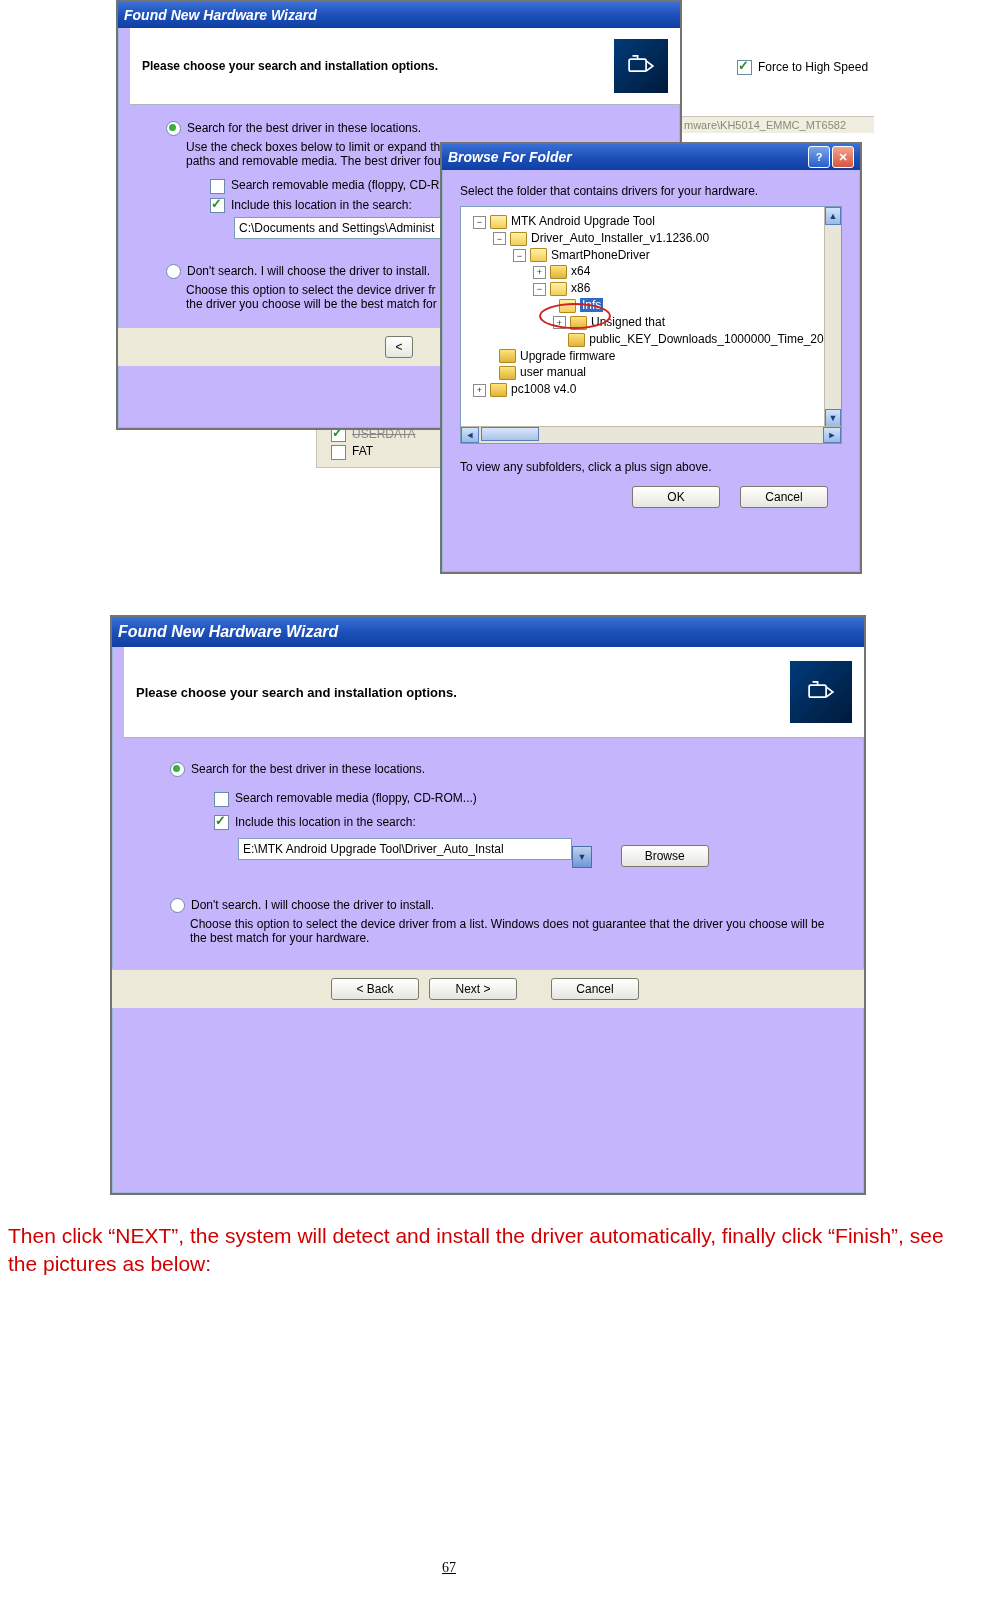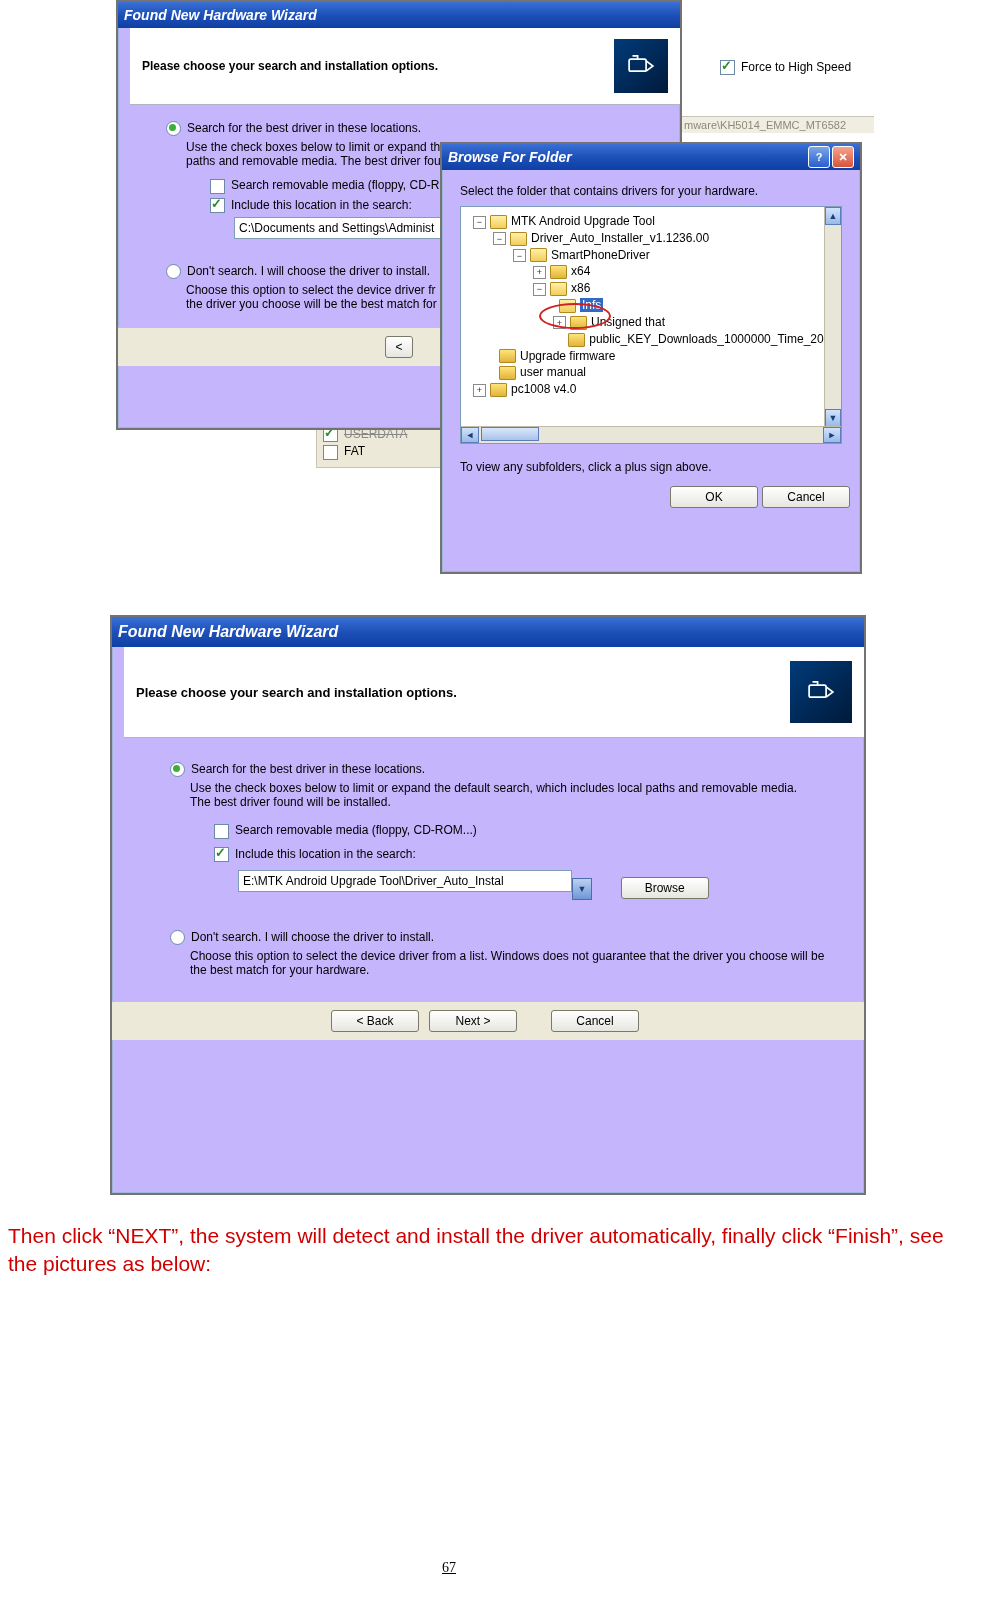--- a/index.html
+++ b/index.html
@@ -150,30 +150,31 @@
     display:flex; flex-direction:column; align-items:center;
   }
   .vscroll .arr {
     width:14px; height:16px; background:linear-gradient(180deg,#cfe3fb,#9bb9e8);
     border:1px solid #5a7fb8; font-size:9px; display:flex; align-items:center; justify-content:center;
     color:#1a3e7a;
   }
   
   .bg-check {
     position:absolute;
+    margin-left:17px;
   }
   .bg-pathbar {
     position:absolute; background:#f0eee0; border-top:1px solid #c6c4b6;
     color:#8a8a7a; font-size:11px; padding:2px 6px; width:184px;
     white-space:nowrap; overflow:hidden;
   }
   .bg-ctrls {
     position:absolute; background:#ece9d8; border:1px solid #c6c4b6;
   }
-  .bg-ctrls .row { margin:0 0 2px 6px; }
+  .bg-ctrls .row { margin:0 0 2px 14px; }
   
   .instruction {
     position:absolute; color:#d00000; font-family: Arial, sans-serif;
     font-size:21px; line-height:1.35; width: 970px;
   }
   .page-number {
     position:absolute; font-family: "Times New Roman", serif; font-size:14px;
     color:#000;
   }
 </style>
@@ -254,21 +255,21 @@
       </div>
       <div class="hscroll">
         <div style="display:flex;">
             <div class="arr">◄</div>
             <div class="thumb"></div>
           </div>
         <div class="arr">►</div>
       </div>
     </div>
     <div style="padding:16px 18px 0 18px;">To view any subfolders, click a plus sign above.</div>
-    <div style="padding:12px 10px 12px 18px; display:flex; justify-content:flex-end; gap:4px;">
+    <div style="padding:12px 32px 12px 18px; display:flex; justify-content:flex-end; gap:20px;">
       <span class="btn">OK</span>
       <span class="btn">Cancel</span>
     </div>
   </div>
 
   <div class="window" style="top:615px; left:110px; width:752px; height:576px;">
     <div class="titlebar" style="height:30px; font-size:16px;">
       <span>Found New Hardware Wizard</span>
     </div>
     <div class="header-strip" style="height:70px;">
@@ -278,21 +279,20 @@
             <g fill="none" stroke="#fff" stroke-width="2">
               <rect x="6" y="12" width="20" height="14" rx="2"></rect>
               <path d="M26 14 l8 6 -8 6"></path>
               <path d="M10 8 l6 0 0 4"></path>
             </g>
           </svg>
       </div>
     </div>
     <div class="content" style="padding:20px 30px 20px 58px;">
       <div class="row"><span class="radio sel"></span><span>Search for the best driver in these locations.</span></div>
-      <div class="row indent1" style="max-width:620px;">Use the check boxes below to limit or expand the default search, which includes local paths and removable media. The best driver found will be installed.</div>
       <div class="row indent2" style="margin-top:14px;"><span class="check"></span><span>Search removable media (floppy, CD-ROM...)</span></div>
       <div class="row indent2" style="margin-top:8px;"><span class="check sel"></span><span>Include this location in the search:</span></div>
       <div class="row indent3" style="margin-top:8px;">
         <span class="textbox textbox-wide">E:\MTK Android Upgrade Tool\Driver_Auto_Instal</span><span class="dropdown-btn">▼</span>
         <span style="display:inline-block; width:22px;"></span>
         <span class="btn">Browse</span>
       </div>
       <div class="row" style="margin-top:30px;"><span class="radio"></span><span>Don't search. I will choose the driver to install.</span></div>
       <div class="row indent1" style="max-width:640px;">Choose this option to select the device driver from a list.  Windows does not guarantee that the driver you choose will be the best match for your hardware.</div>
     </div>

